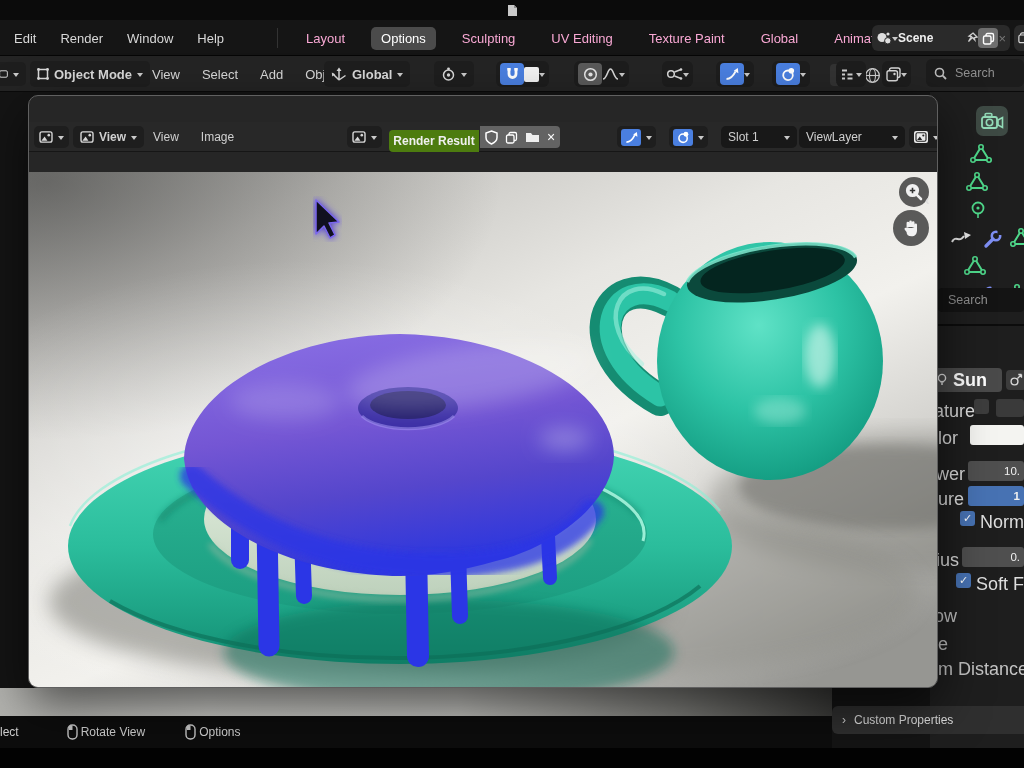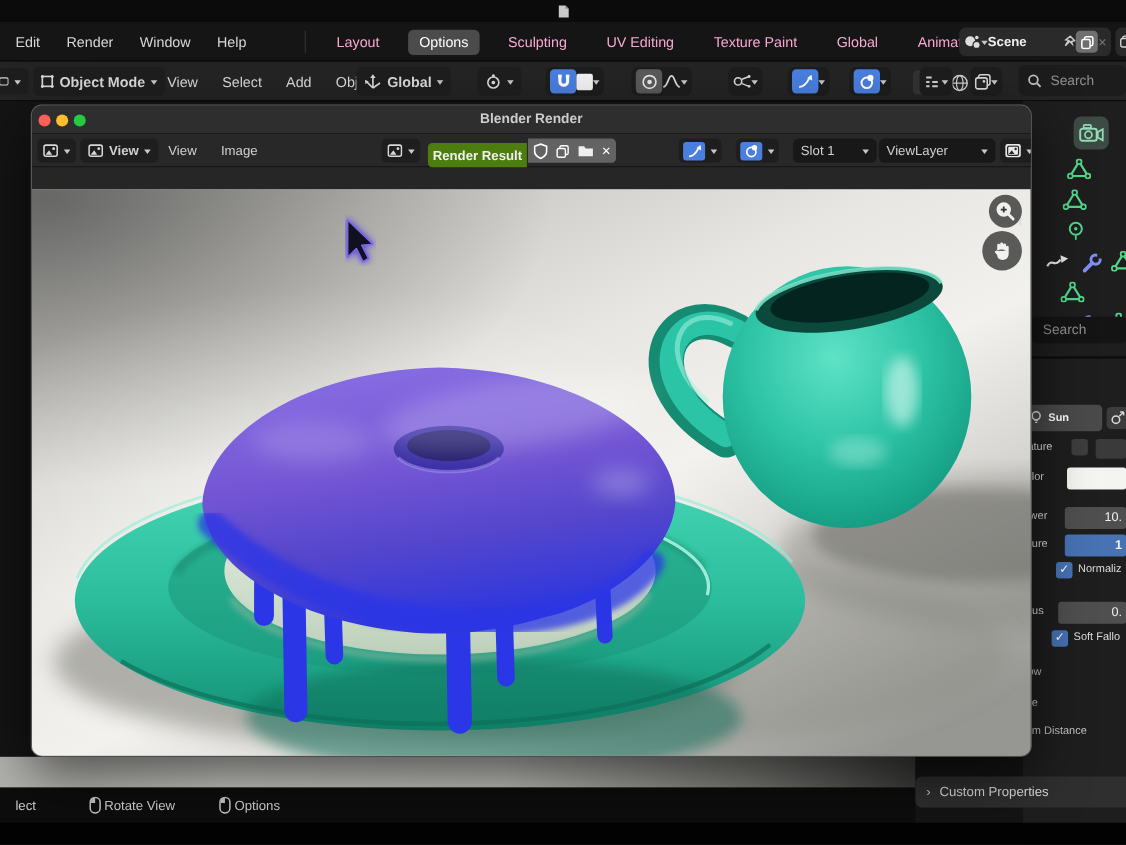--- a/index.html
+++ b/index.html
@@ -14,21 +14,21 @@
   .stxt{font-size:12px;color:#d0d0d0;white-space:nowrap}
   .dim{color:#8a8a8a}
   .tab{padding:4px 10px;border-radius:5px;font-size:13px;color:#f9a8d4;white-space:nowrap}
   .tab.on{background:#4b4b4b;color:#fff}
   .field{background:#4f4f4f;border-radius:3px;height:20px;color:#f0f0f0;font-size:11.5px;
          display:flex;align-items:center;justify-content:flex-end;padding:0 4px}
   .cb{width:15px;height:15px;border-radius:3px;display:flex;align-items:center;justify-content:center}
   .cb.on{background:#4772b3}
   .cb.on::after{content:"✓";color:#fff;font-size:11px;line-height:1}
   .cb.off{background:#3d3d3d}
-  .plabel{font-size:10px;color:#dedede;white-space:nowrap}
+  .plabel{font-size:18px;color:#dedede;white-space:nowrap}
   input.sin{background:transparent;border:none;outline:none;color:#d6d6d6;font:12.5px "Liberation Sans",sans-serif;width:70px}
   input.sin::placeholder{color:#8f8f8f}
   .iconbtn{display:inline-flex;align-items:center;justify-content:center}
   .blue{background:#4a7fe0}
   .grp{background:#1d1d1d;border-radius:6px;display:inline-flex;align-items:center;height:26px;padding:0 4px;gap:0}
   .circlebtn{border-radius:50%;background:rgba(40,40,40,.75);display:flex;align-items:center;justify-content:center}
 </style>
 </head>
 <body>
 
@@ -369,47 +369,41 @@
 </div>
 
 <div class="a" style="left:0;top:688px;width:832px;height:28px;z-index:3;background:linear-gradient(90deg,#b3b3af,#cbcbc7 25%,#c3c3bf 55%,#7d7d79 82%,#3c3c3a)"></div>
 
 <div class="a row" style="left:832px;top:706px;width:192px;height:28px;background:#2f2f2f;border-radius:6px 0 0 6px;z-index:4;padding:0 10px;gap:8px">
   <span style="color:#cfcfcf;font-size:12px">›</span>
   <span class="plabel" style="font-size:12px">Custom Properties</span>
 </div>
 
 <div class="a row" style="left:0;top:716px;width:832px;height:32px;background:#0d0d0d;z-index:4;gap:0">
-  <span class="stxt" style="margin-left:14px">lect</span>
+  <span class="stxt" style="margin-left:0">lect</span>
   <span style="display:inline-flex;margin-left:48px;margin-right:3px">
     <svg width="11" height="16" viewBox="0 0 11 16">
         <rect x="1" y="1" width="9" height="14" rx="4.2" fill="none" stroke="#c8c8c8" stroke-width="1.4"></rect>
         <path d="M1.8 2.2 a4 4 0 0 1 3.7 -0.9 V6 H1.8 Z" fill="#c8c8c8"></path>
       </svg>
   </span>
   <span class="stxt">Rotate View</span>
   <span style="display:inline-flex;margin-left:40px;margin-right:3px">
     <svg width="11" height="16" viewBox="0 0 11 16">
         <rect x="1" y="1" width="9" height="14" rx="4.2" fill="none" stroke="#c8c8c8" stroke-width="1.4"></rect>
         <path d="M1.8 2.2 a4 4 0 0 1 3.7 -0.9 V6 H1.8 Z" fill="#c8c8c8"></path>
       </svg>
   </span>
   <span class="stxt">Options</span>
 </div>
 
 <div class="a" style="left:0;top:748px;width:1024px;height:20px;background:#020202;z-index:20"></div>
 
 <div class="a" style="left:28px;top:95px;width:910px;height:593px;background:#262626;border:1px solid #606060;border-radius:10px;z-index:10;overflow:hidden;box-shadow:0 18px 50px rgba(0,0,0,.6)">
 
-  <div class="a row" style="left:0;top:0;width:908px;height:26px;background:#2e2e2e;border-bottom:1px solid #1a1a1a">
-    <span class="a" style="left:6px;top:8px;width:11px;height:11px;border-radius:50%;background:#ff5f57"></span>
-    <span class="a" style="left:22px;top:8px;width:11px;height:11px;border-radius:50%;background:#febc2e"></span>
-    <span class="a" style="left:38px;top:8px;width:11px;height:11px;border-radius:50%;background:#28c840"></span>
-    <span class="a" style="left:0;top:5px;width:908px;text-align:center;font-size:12.5px;font-weight:bold;color:#cdcdcd">Blender Render</span>
-  </div>
 
   <div class="a" style="left:0;top:26px;width:908px;height:30px;background:#282828;border-bottom:1px solid #161616">
     <div class="a pill" style="left:5px;top:4px;height:22px;padding:0 5px">
       <svg width="14" height="12" viewBox="0 0 15 13">
           <rect x="1" y="1" width="13" height="11" rx="2" fill="none" stroke="#d8d8d8" stroke-width="1.5"></rect>
           <circle cx="10.5" cy="4.5" r="1.4" fill="#d8d8d8"></circle>
           <path d="M2.5 10.5 L6 6 L9 10.5 Z" fill="#d8d8d8"></path>
         </svg>
       <span class="car"></span>
     </div>

